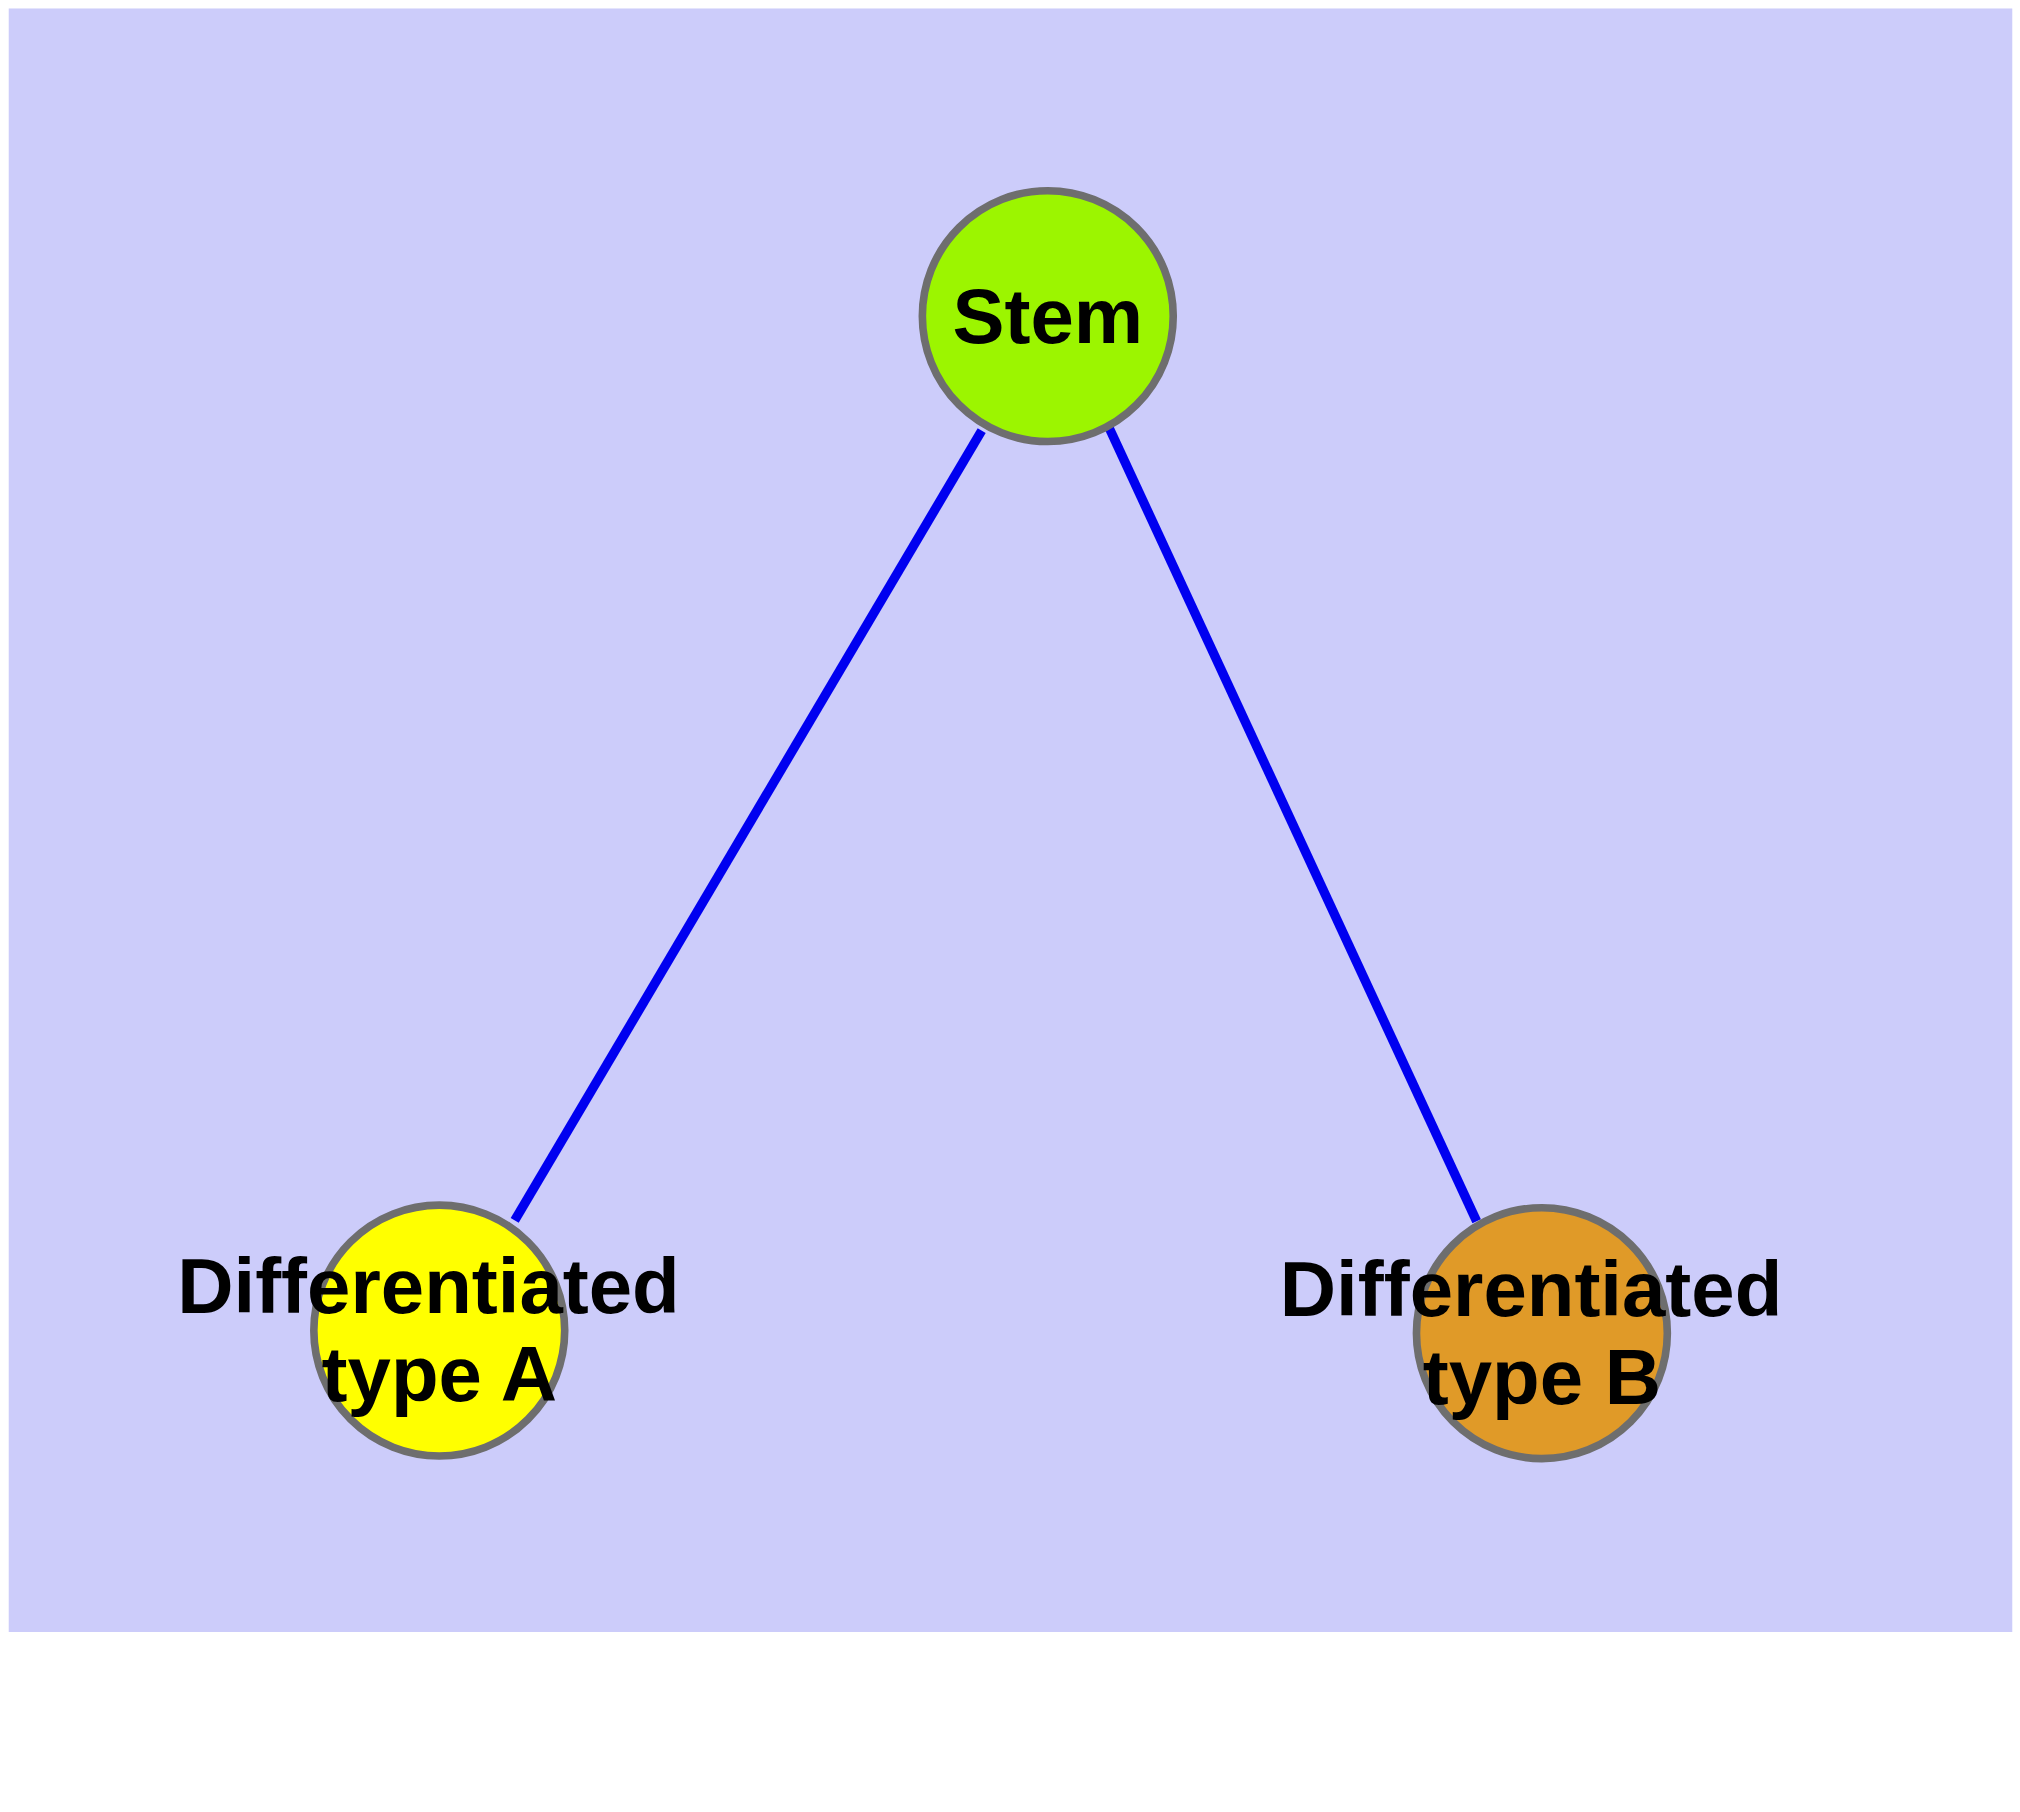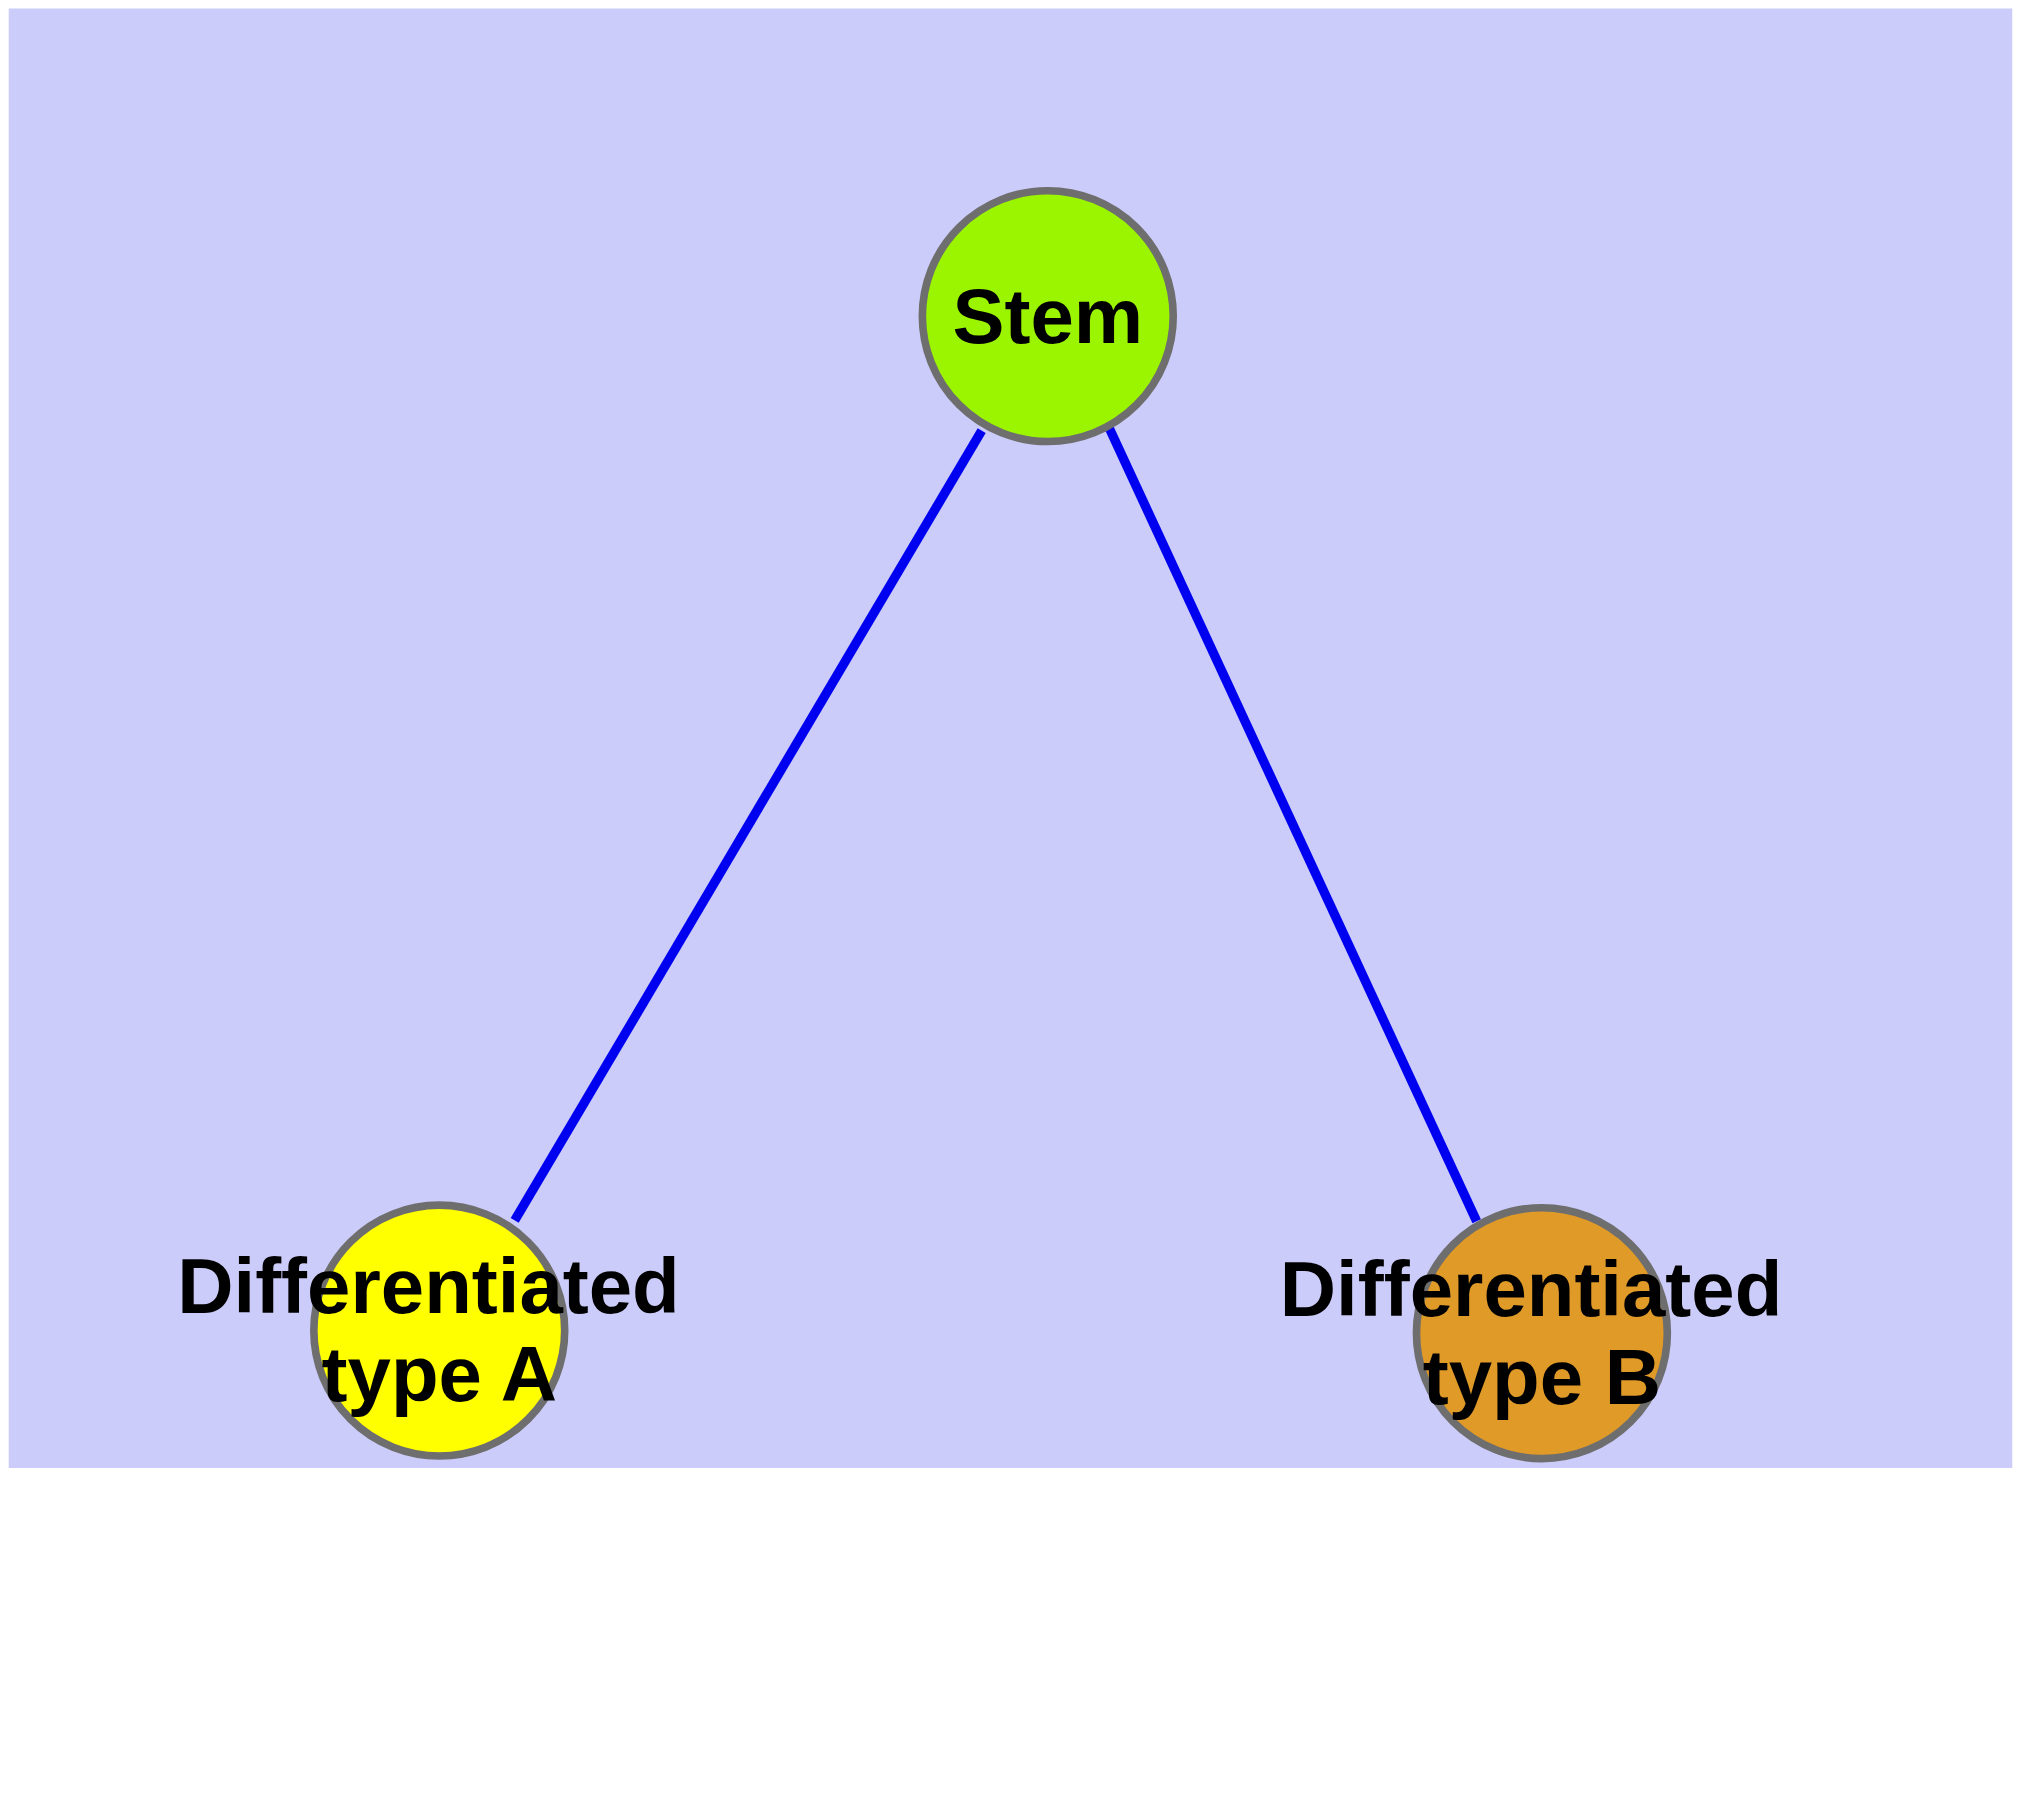--- a/index.html
+++ b/index.html
@@ -34,21 +34,21 @@
     font-family: "Liberation Sans", sans-serif;
     font-weight: bold;
     fill: #000000;
     text-anchor: middle;
     dominant-baseline: alphabetic;
   }
 </style>
 </head>
 <body>
 
-<div id="canvas" style="width: 2021px; height: 1468px;">
+<div id="canvas" style="width: 2021px; height: 1632px;">
   <svg id="graph-svg" viewBox="0 0 2384 2138">
 
     <rect id="bg-rect" x="10" y="10" width="2364" height="2128" fill="#ccccfa"></rect>
 
     <g id="edges-group">
       <line class="edge-line" id="edge-0" x1="1158" y1="508" x2="607" y2="1440" stroke="#0000f0" stroke-width="11"></line>
       <line class="edge-line" id="edge-1" x1="1308" y1="504" x2="1742" y2="1441" stroke="#0000f0" stroke-width="11"></line>
     </g>
 
     <g id="nodes-group">

